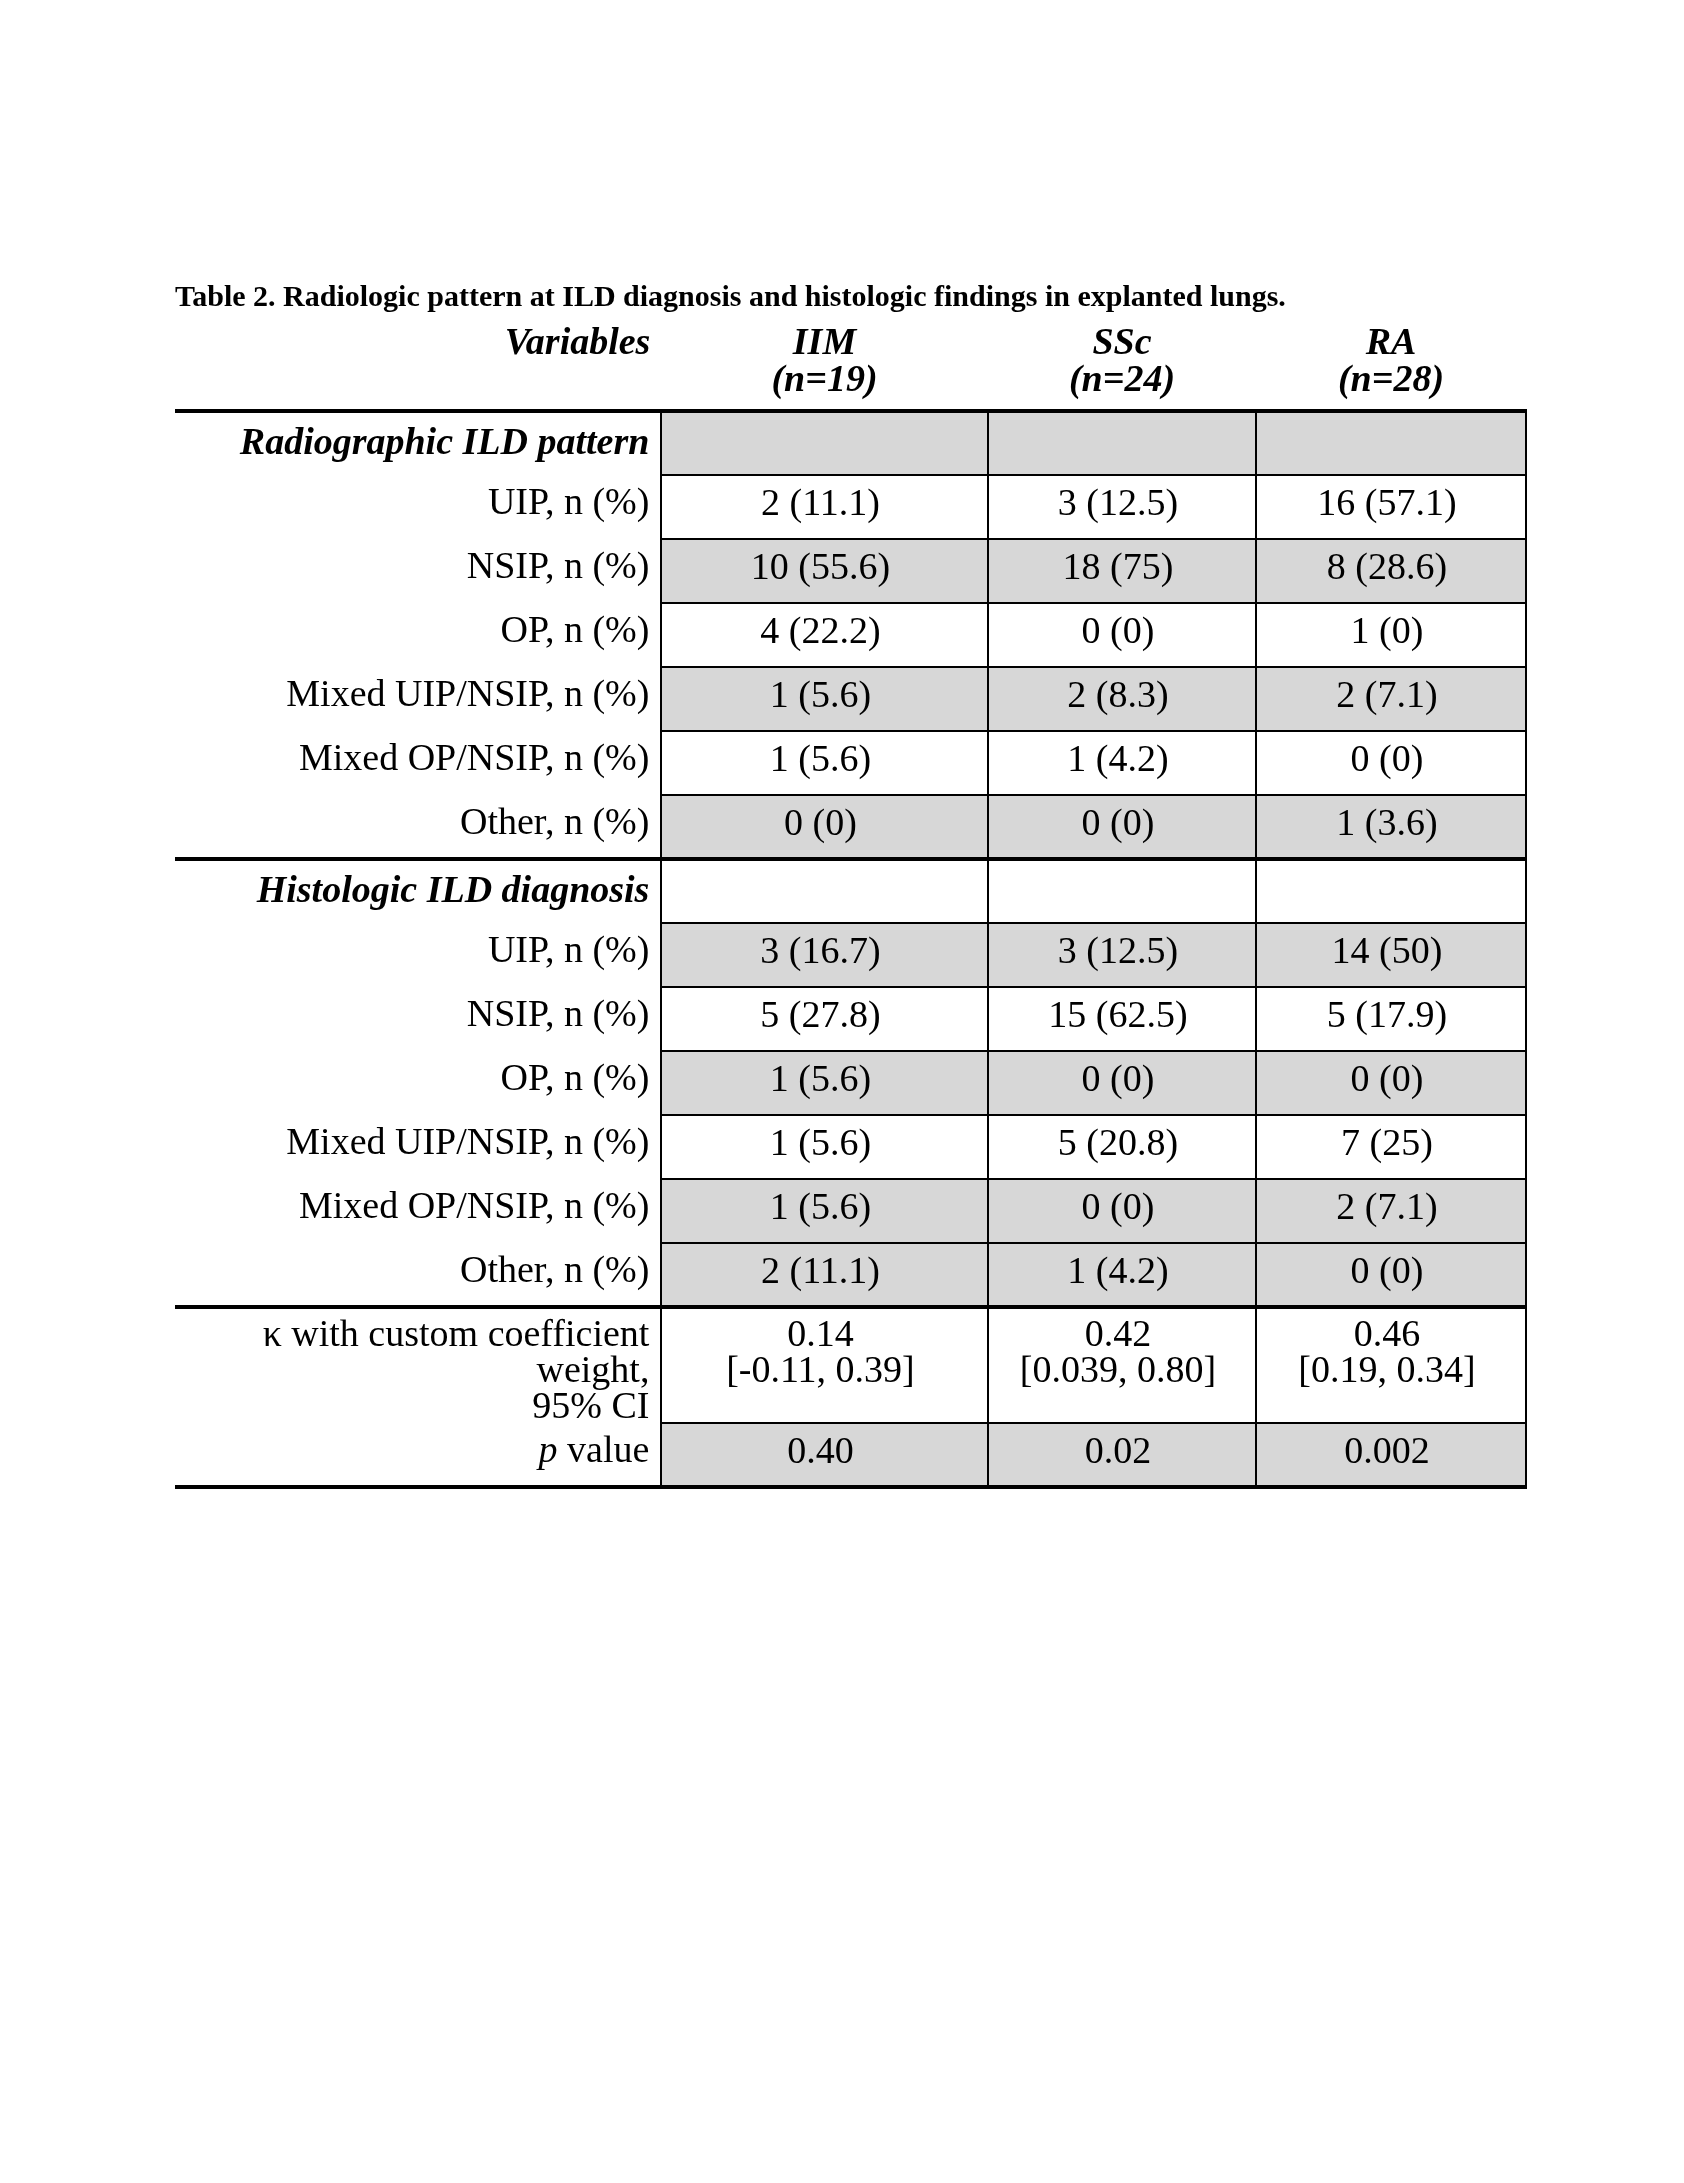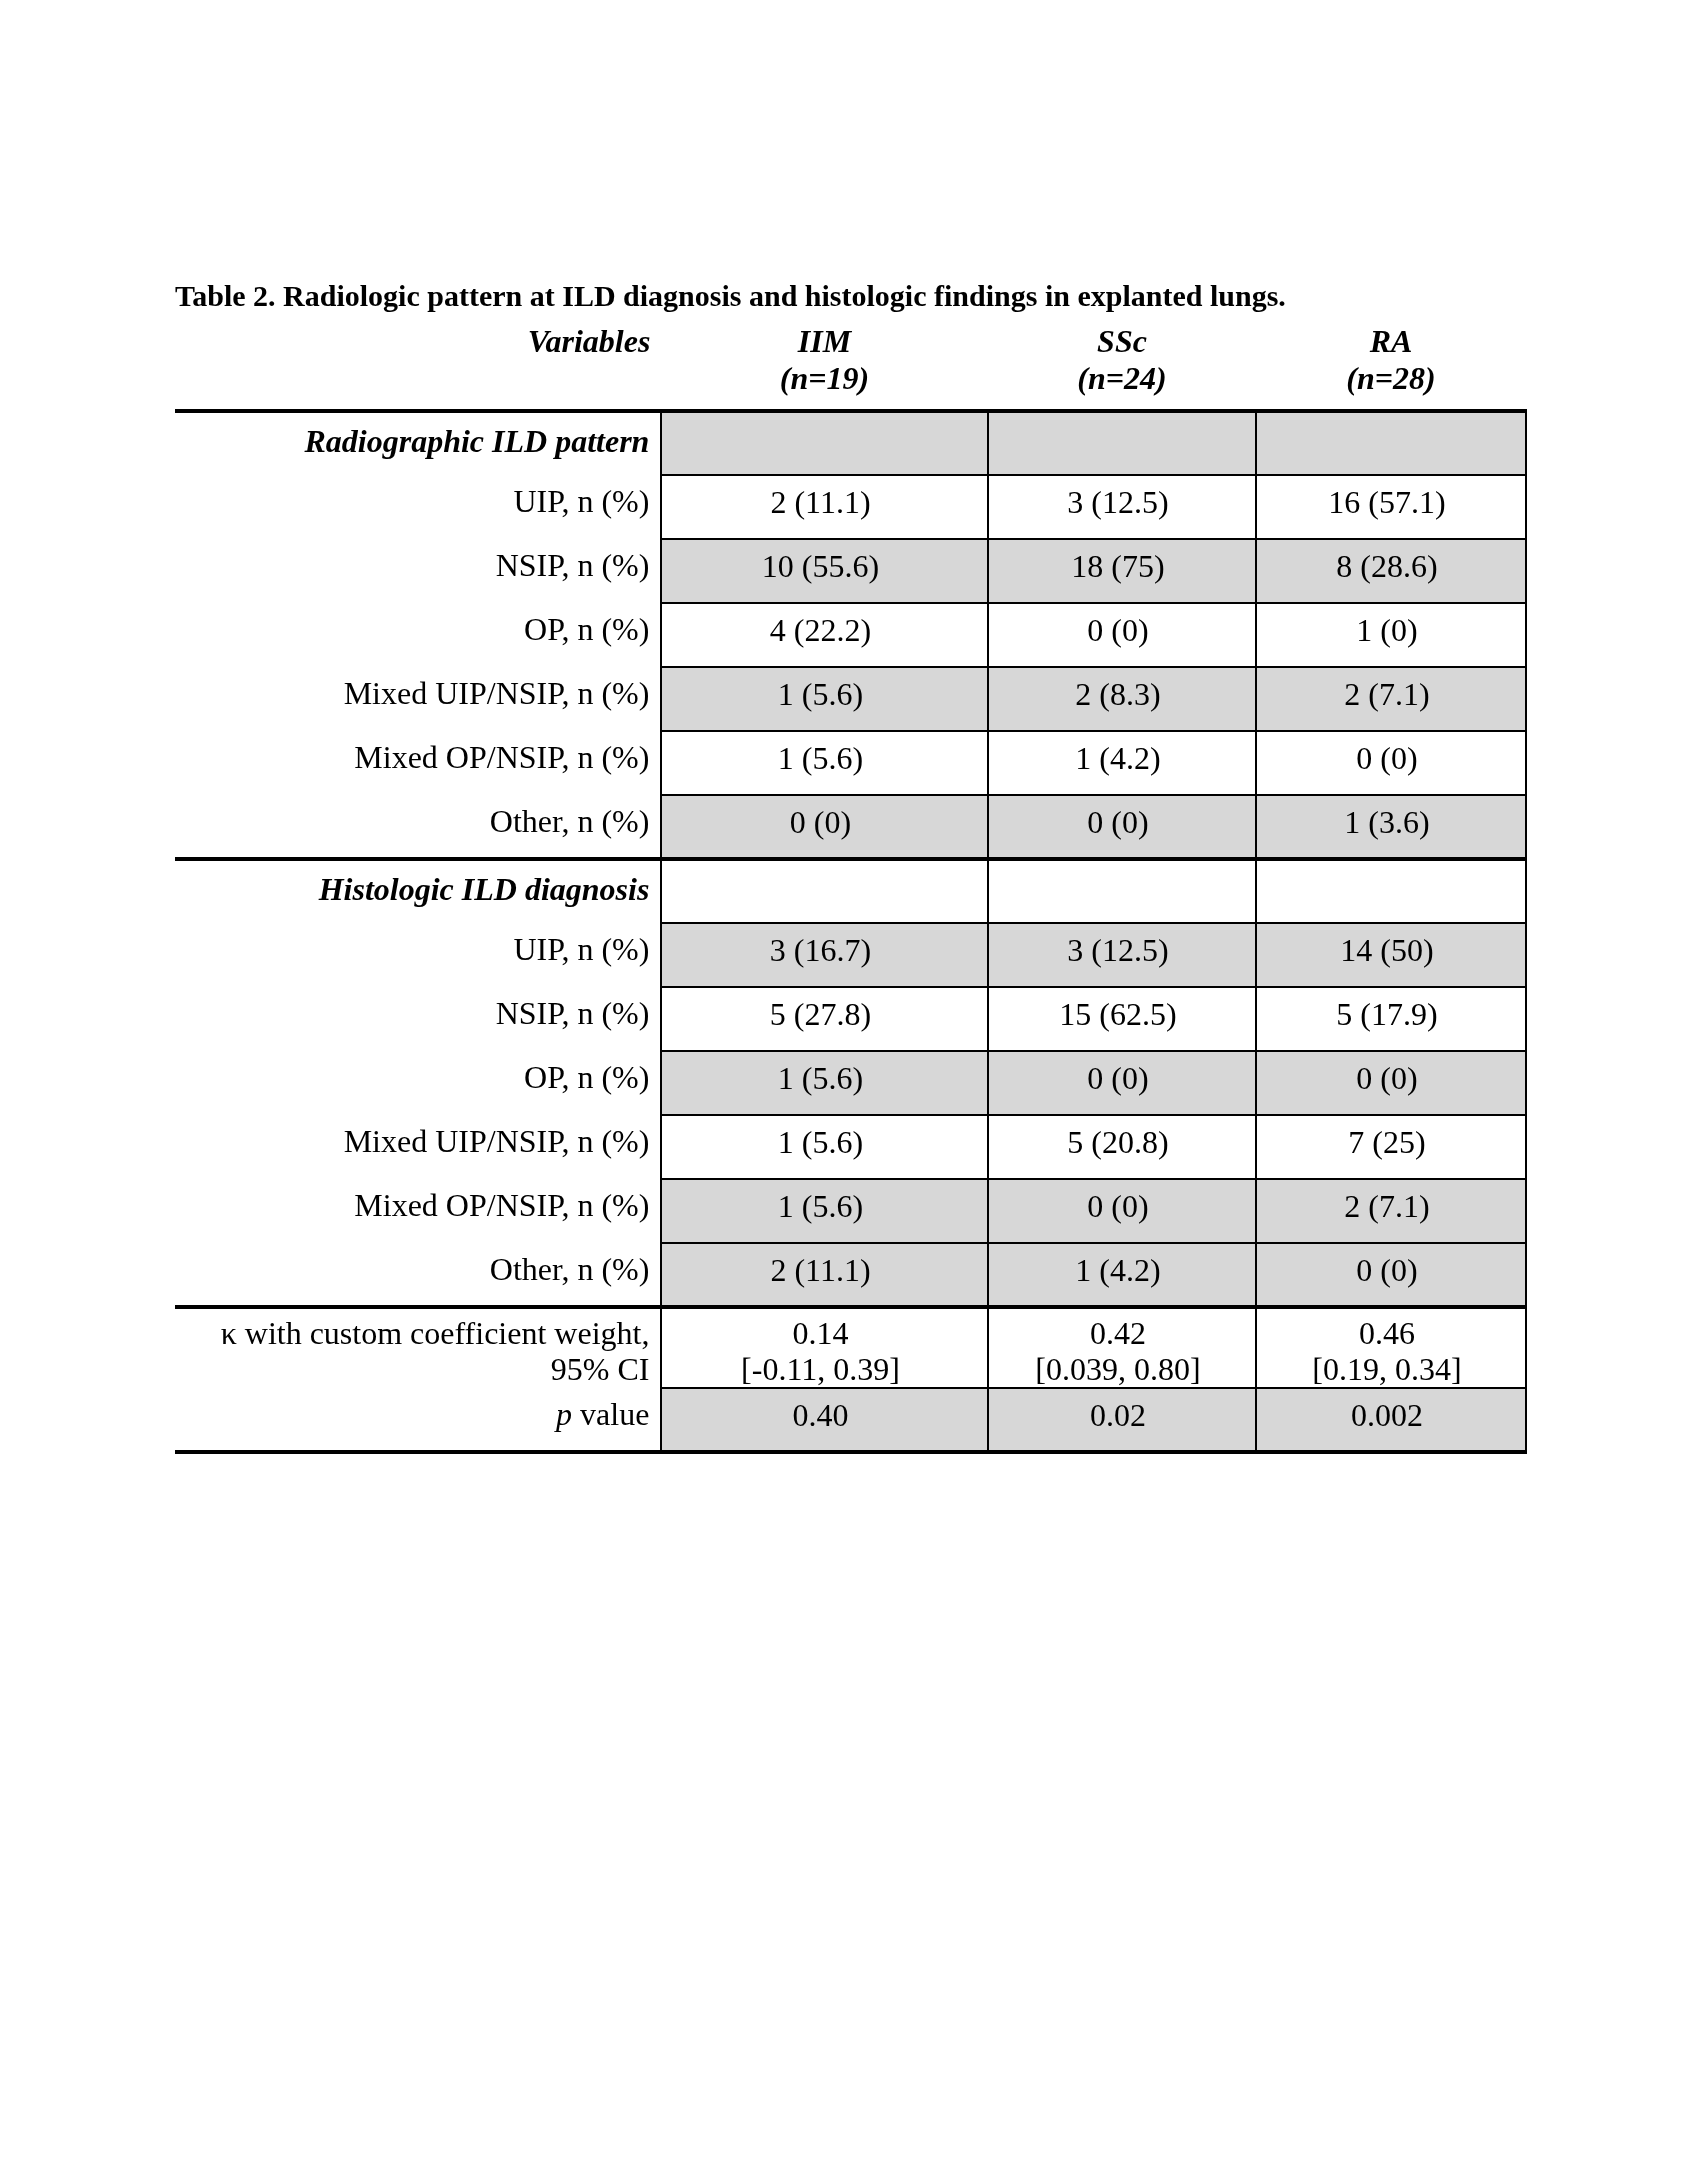--- a/index.html
+++ b/index.html
@@ -21,21 +21,21 @@
     margin: 0;
     font-size: 30px;
     line-height: 37px;
     font-weight: bold;
     white-space: nowrap;
   }
   table.ild {
     border-collapse: collapse;
     table-layout: fixed;
     width: 1352px;
-    font-size: 32px;
+    font-size: 38px;
   }
   col.c-label { width: 486px; }
   col.c-iim   { width: 327px; }
   col.c-ssc   { width: 268px; }
   col.c-ra    { width: 270px; }
 
   thead th {
     border: none;
     border-bottom: 4.6px solid #000;
     height: 86px;

